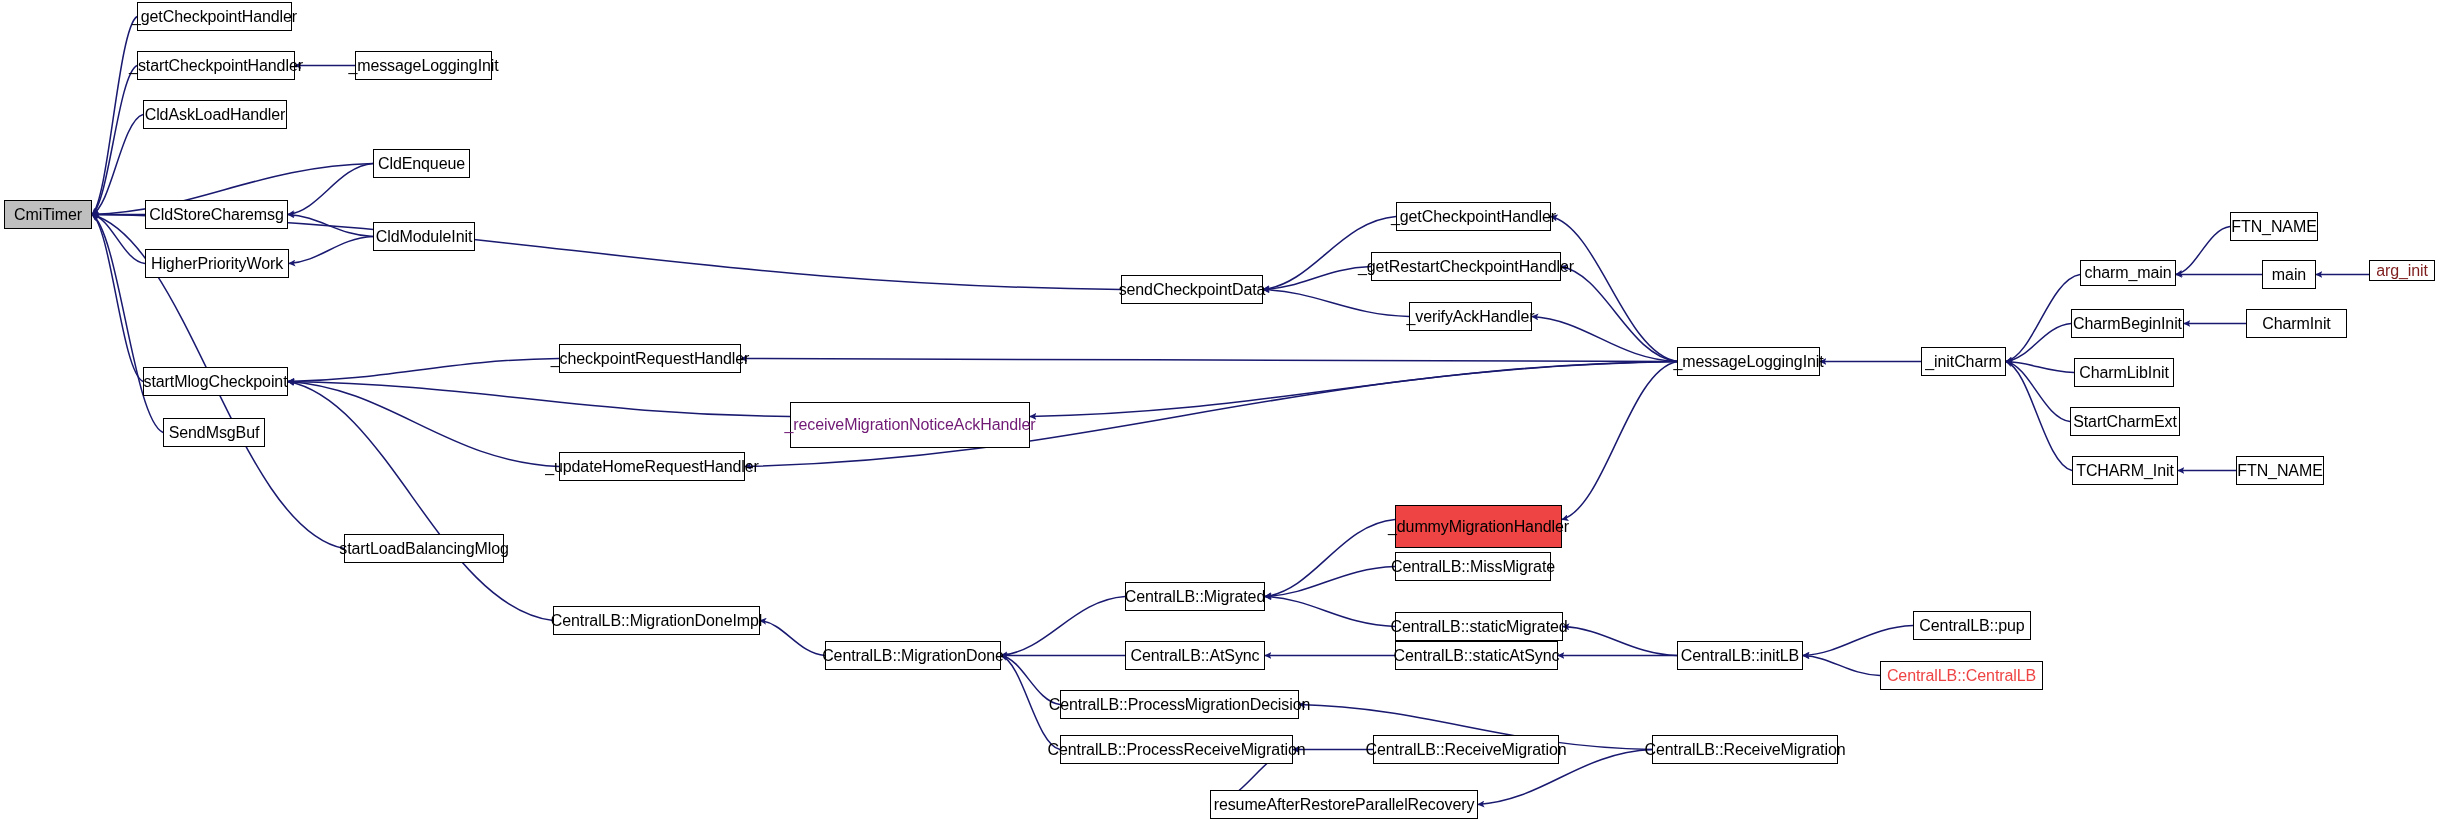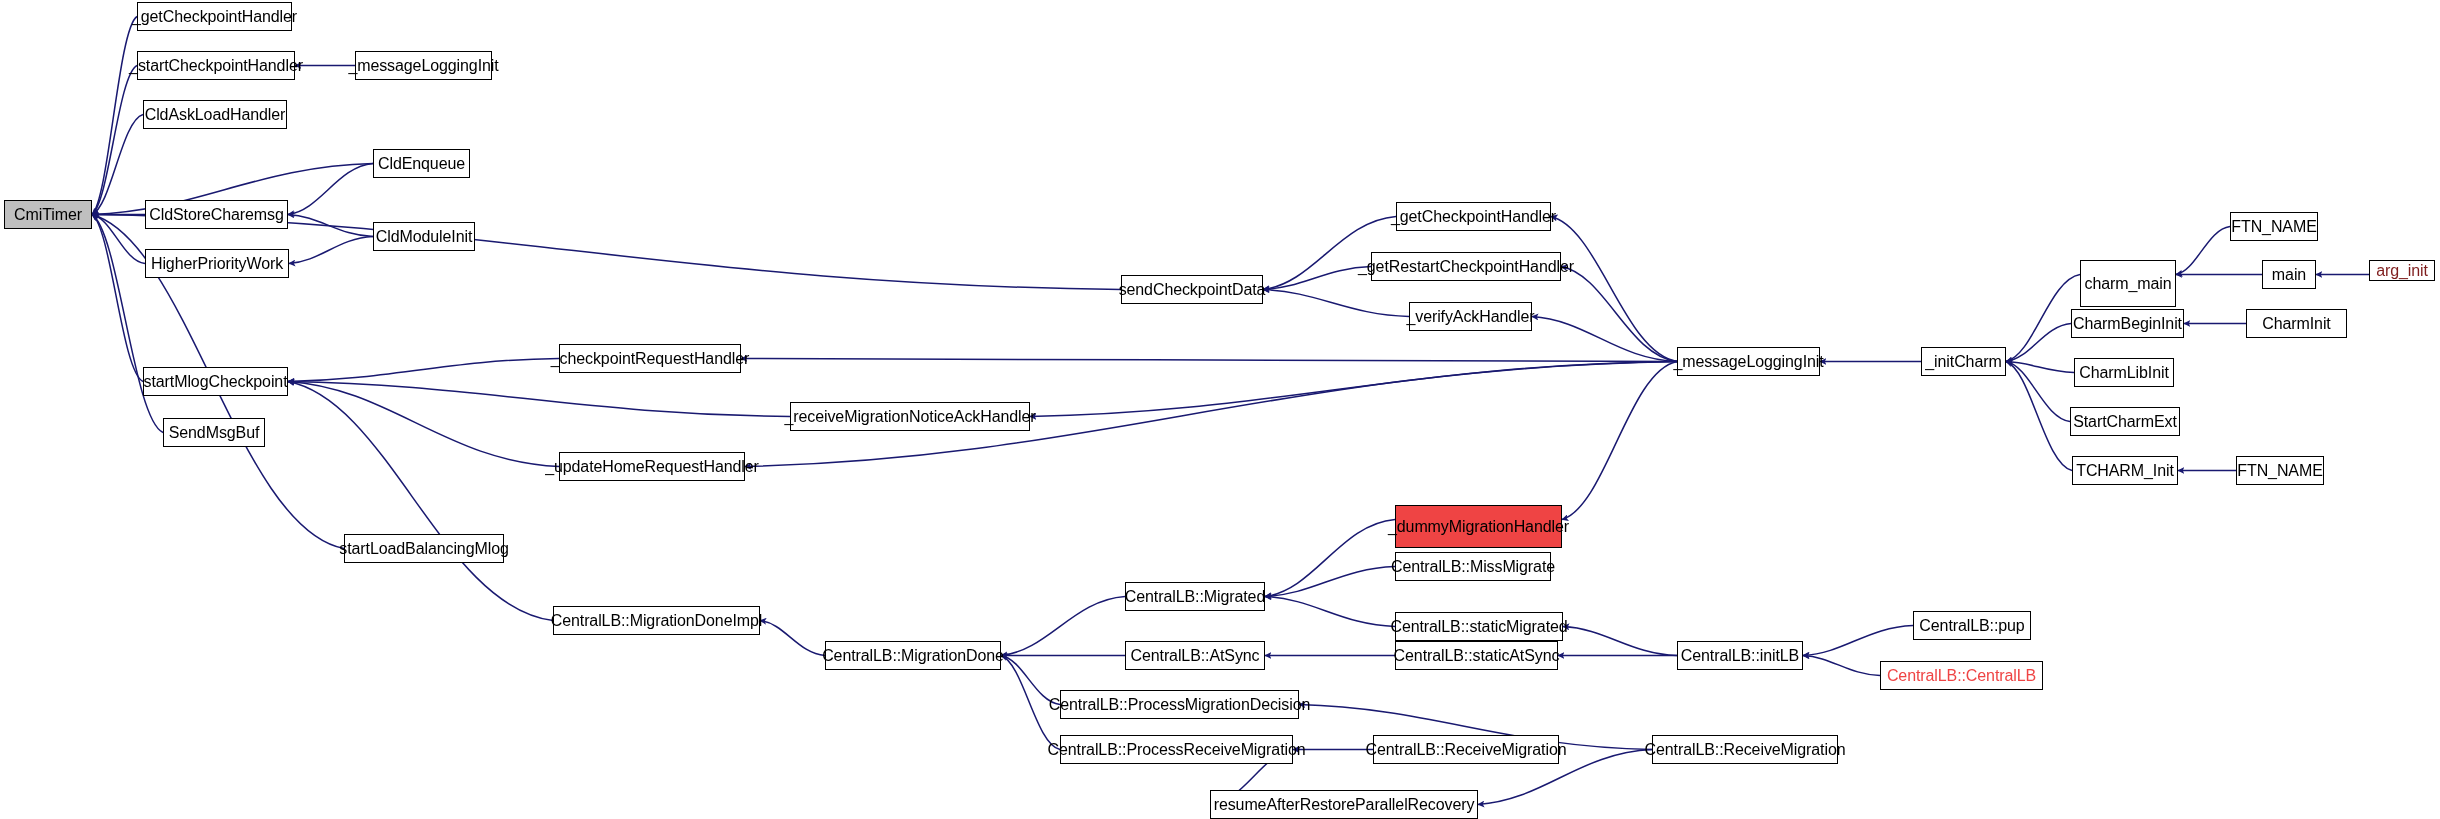--- a/index.html
+++ b/index.html
@@ -143,21 +143,21 @@
       </div>
       <div class="node" style="left: 163px; top: 418px; width: 102px; height: 29px; border-color: rgb(0, 0, 0); background: rgb(255, 255, 255); color: rgb(0, 0, 0);">
         <span>SendMsgBuf</span>
       </div>
       <div class="node" style="left: 344px; top: 534px; width: 160px; height: 29px; border-color: rgb(0, 0, 0); background: rgb(255, 255, 255); color: rgb(0, 0, 0);">
         <span>startLoadBalancingMlog</span>
       </div>
       <div class="node" style="left: 559px; top: 344px; width: 182px; height: 29px; border-color: rgb(0, 0, 0); background: rgb(255, 255, 255); color: rgb(0, 0, 0);">
         <span>_checkpointRequestHandler</span>
       </div>
-      <div class="node" style="left: 790px; top: 402px; width: 240px; height: 29px; border-color: rgb(0, 0, 0); background: rgb(255, 255, 255); color: #000000;">
+      <div class="node" style="left: 790px; top: 402px; width: 240px; height: 46px; border-color: rgb(0, 0, 0); background: rgb(255, 255, 255); color: #701a75;">
         <span>_receiveMigrationNoticeAckHandler</span>
       </div>
       <div class="node" style="left: 559px; top: 452px; width: 186px; height: 29px; border-color: rgb(0, 0, 0); background: rgb(255, 255, 255); color: rgb(0, 0, 0);">
         <span>_updateHomeRequestHandler</span>
       </div>
       <div class="node" style="left: 1121px; top: 275px; width: 142px; height: 29px; border-color: rgb(0, 0, 0); background: rgb(255, 255, 255); color: rgb(0, 0, 0);">
         <span>sendCheckpointData</span>
       </div>
       <div class="node" style="left: 1396px; top: 202px; width: 155px; height: 29px; border-color: rgb(0, 0, 0); background: rgb(255, 255, 255); color: rgb(0, 0, 0);">
         <span>_getCheckpointHandler</span>
@@ -167,21 +167,21 @@
       </div>
       <div class="node" style="left: 1409px; top: 302px; width: 123px; height: 29px; border-color: rgb(0, 0, 0); background: rgb(255, 255, 255); color: rgb(0, 0, 0);">
         <span>_verifyAckHandler</span>
       </div>
       <div class="node" style="left: 1677px; top: 347px; width: 143px; height: 29px; border-color: rgb(0, 0, 0); background: rgb(255, 255, 255); color: rgb(0, 0, 0);">
         <span>_messageLoggingInit</span>
       </div>
       <div class="node" style="left: 1921px; top: 347px; width: 85px; height: 29px; border-color: rgb(0, 0, 0); background: rgb(255, 255, 255); color: rgb(0, 0, 0);">
         <span>_initCharm</span>
       </div>
-      <div class="node" style="left: 2080px; top: 260px; width: 96px; height: 47px; border-color: rgb(0, 0, 0); background: rgb(255, 255, 255); color: rgb(0, 0, 0);">
+      <div class="node" style="left: 2080px; top: 260px; width: 96px; height: 26px; border-color: rgb(0, 0, 0); background: rgb(255, 255, 255); color: rgb(0, 0, 0);">
         <span>charm_main</span>
       </div>
       <div class="node" style="left: 2230px; top: 212px; width: 88px; height: 29px; border-color: rgb(0, 0, 0); background: rgb(255, 255, 255); color: rgb(0, 0, 0);">
         <span>FTN_NAME</span>
       </div>
       <div class="node" style="left: 2262px; top: 260px; width: 54px; height: 29px; border-color: rgb(0, 0, 0); background: rgb(255, 255, 255); color: rgb(0, 0, 0);">
         <span>main</span>
       </div>
       <div class="node" style="left: 2369px; top: 260px; width: 66px; height: 21px; border-color: rgb(0, 0, 0); background: rgb(255, 255, 255); color: #7f1d1d;">
         <span>arg_init</span>

